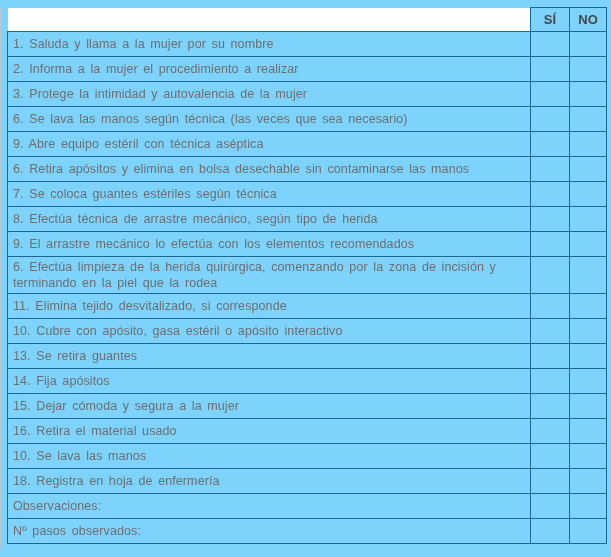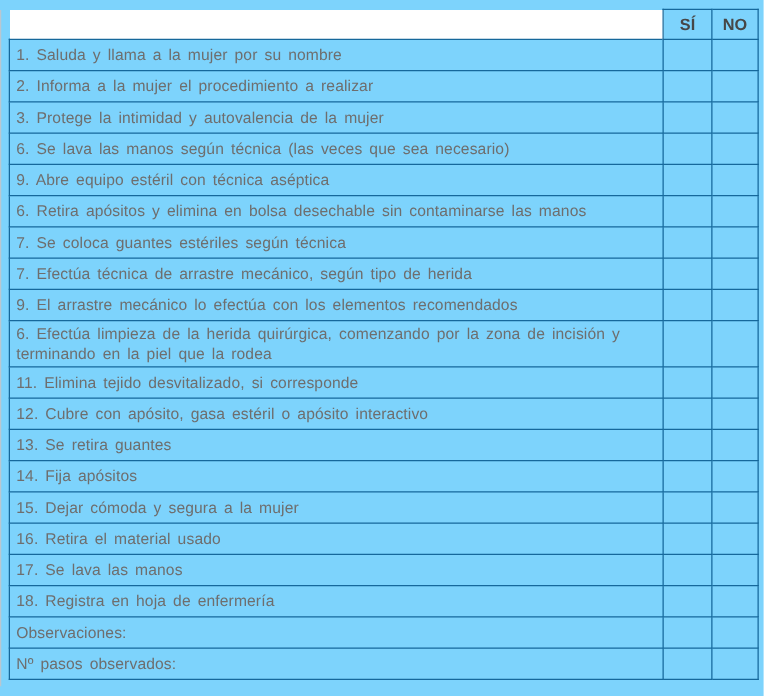--- a/index.html
+++ b/index.html
@@ -114,21 +114,21 @@
       <td class="ans"></td>
     </tr>
 
     <tr>
       <td class="label">7. Se coloca guantes estériles según técnica</td>
       <td class="ans"></td>
       <td class="ans"></td>
     </tr>
 
     <tr>
-      <td class="label">7. Efectúa técnica de arrastre mecánico, según tipo de herida</td>
+      <td class="label">8. Efectúa técnica de arrastre mecánico, según tipo de herida</td>
       <td class="ans"></td>
       <td class="ans"></td>
     </tr>
 
     <tr>
       <td class="label">9. El arrastre mecánico lo efectúa con los elementos recomendados</td>
       <td class="ans"></td>
       <td class="ans"></td>
     </tr>
 
@@ -139,21 +139,21 @@
       <td class="ans"></td>
     </tr>
 
     <tr>
       <td class="label">11. Elimina tejido desvitalizado, si corresponde</td>
       <td class="ans"></td>
       <td class="ans"></td>
     </tr>
 
     <tr>
-      <td class="label">12. Cubre con apósito, gasa estéril o apósito interactivo</td>
+      <td class="label">10. Cubre con apósito, gasa estéril o apósito interactivo</td>
       <td class="ans"></td>
       <td class="ans"></td>
     </tr>
 
     <tr>
       <td class="label">13. Se retira guantes</td>
       <td class="ans"></td>
       <td class="ans"></td>
     </tr>
 
@@ -169,21 +169,21 @@
       <td class="ans"></td>
     </tr>
 
     <tr>
       <td class="label">16. Retira el material usado</td>
       <td class="ans"></td>
       <td class="ans"></td>
     </tr>
 
     <tr>
-      <td class="label">17. Se lava las manos</td>
+      <td class="label">10. Se lava las manos</td>
       <td class="ans"></td>
       <td class="ans"></td>
     </tr>
 
     <tr>
       <td class="label">18. Registra en hoja de enfermería</td>
       <td class="ans"></td>
       <td class="ans"></td>
     </tr>
 

